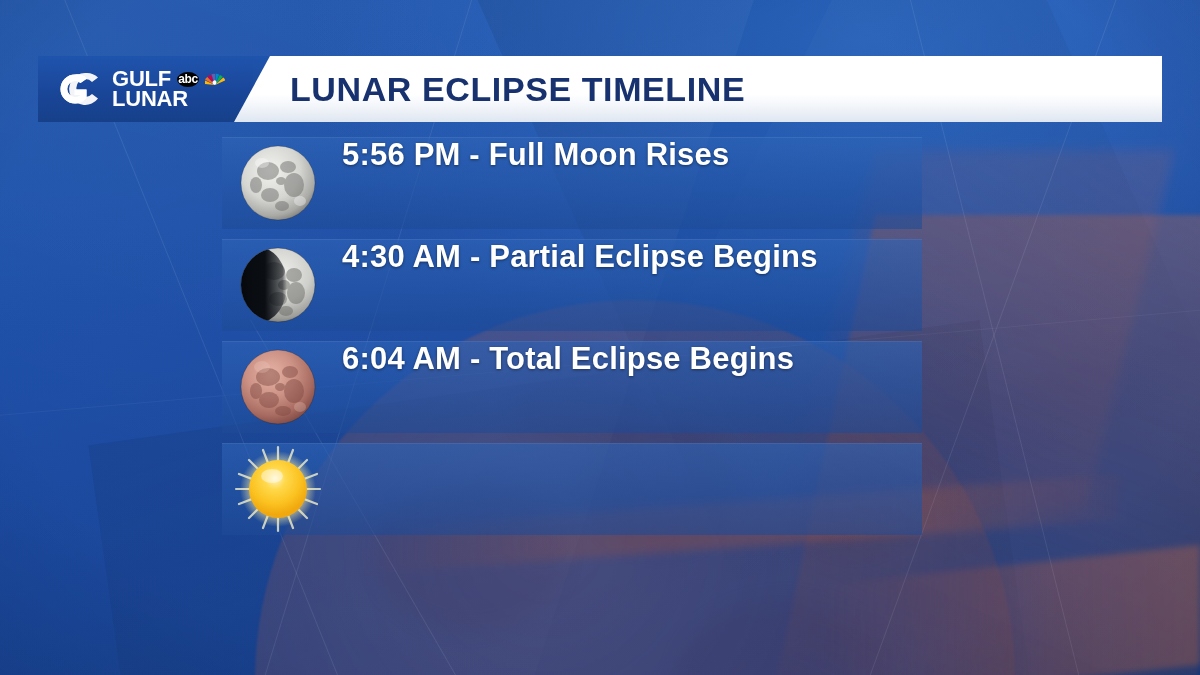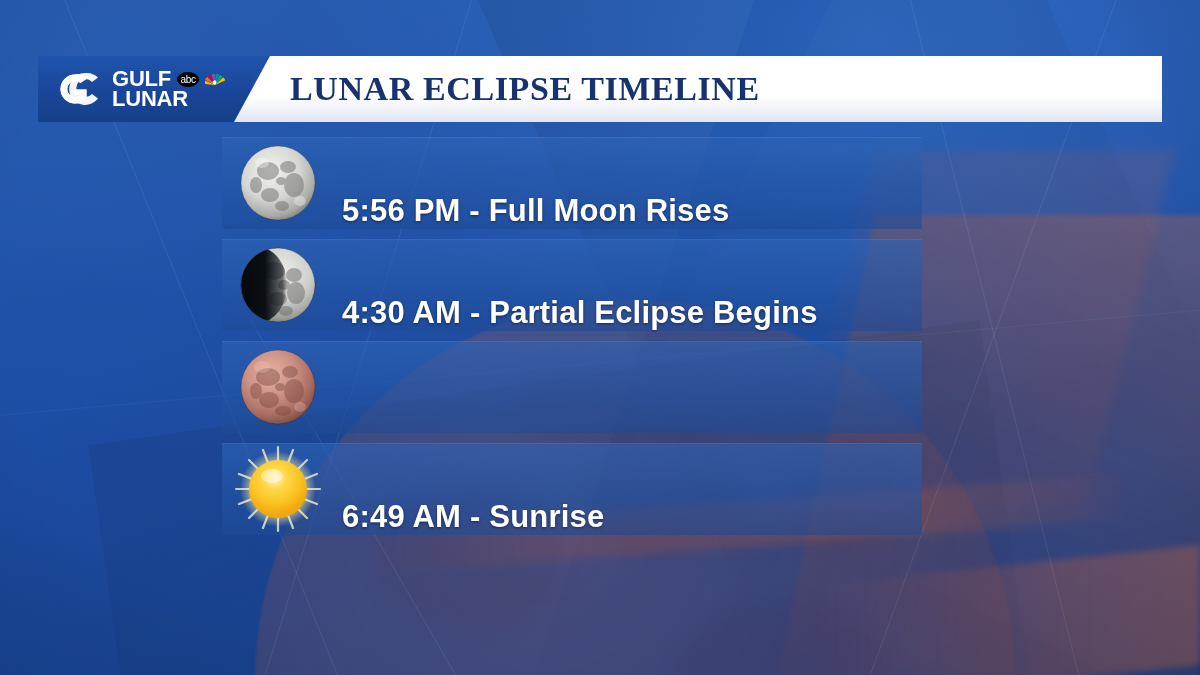--- a/index.html
+++ b/index.html
@@ -117,42 +117,42 @@
   }
   .logo-word .txt{
     color:#fff; font-weight:bold; font-size:22px; letter-spacing:-0.2px;
     font-family:"Liberation Sans", sans-serif;
   }
   .abc-badge{
     width:22px;height:15px;border-radius:50%;background:#000;
     display:flex;align-items:center;justify-content:center;
     margin-left:1px;
   }
-  .abc-badge span{ color:#fff; font-size:10px; font-weight:normal; letter-spacing:-.3px; }
+  .abc-badge span{ color:#fff; font-size:12px; font-weight:bold; letter-spacing:-.3px; }
   .peacock{ width:20px;height:18px; margin-left:1px; }
 
   .title-banner{
     position:absolute; left:196px; top:0; width:928px; height:66px;
     background:linear-gradient(180deg,#ffffff 0%, #ffffff 58%, #eef2f8 82%, #dfe6f1 100%);
     clip-path:polygon(36px 0, 100% 0, 100% 100%, 0 100%);
     display:flex; align-items:center;
     box-shadow:0 2px 6px rgba(0,0,0,0.25);
   }
   .title-banner .tt{
     margin-left:56px;
     color:#17326e; font-weight:bold; font-size:34px; letter-spacing:0.6px;
-    font-family:Liberation Serif, serif;
+    font-family:Liberation Sans, sans-serif;
   }
 
   
   #timeline{ position:absolute; left:222px; top:137px; width:700px; }
   .row{
     position:relative; height:92px; margin-bottom:10px;
     background:linear-gradient(180deg, rgba(46,100,183,0.60) 0%, rgba(36,85,166,0.62) 55%, rgba(30,74,150,0.58) 100%);
-    display:flex; align-items:flex-end;
+    display:flex; align-items:flex-start;
     box-shadow: inset 0 1px 0 rgba(255,255,255,0.07);
   }
   .row-icon{
     position:absolute; left:16px; top:50%; transform:translateY(-50%);
     width:80px; height:80px;
   }
   .row-label{
     margin-left:120px;
     color:#ffffff; font-size:31px; font-weight:bold; letter-spacing:0.2px;
     text-shadow:0 1px 3px rgba(0,0,0,0.45);
@@ -338,20 +338,21 @@
           <ellipse cx="18" cy="44" rx="6" ry="8"></ellipse>
           <ellipse cx="42" cy="40" rx="5" ry="4"></ellipse>
         </g>
         <g clip-path="url(#bmc)" opacity="0.28" fill="#f0cdc0">
           <ellipse cx="24" cy="20" rx="8" ry="6"></ellipse>
           <ellipse cx="62" cy="60" rx="6" ry="5"></ellipse>
         </g>
         <circle cx="40" cy="40" r="37" fill="none" stroke="rgba(0,0,0,0.20)" stroke-width="1"></circle>
       </svg>
     </div>
+    <div class="row-label">6:04 AM - Total Eclipse Begins</div>
   </div>
 
   <div class="row">
     <div class="row-icon">
       <svg class="icon-svg" viewBox="0 0 80 80">
         <defs>
           <radialGradient id="sung" cx="45%" cy="32%" r="62%">
             <stop offset="0%" stop-color="#fff4c4"></stop>
             <stop offset="30%" stop-color="#ffd84a"></stop>
             <stop offset="70%" stop-color="#fbc220"></stop>
@@ -379,16 +380,15 @@
           <line x1="40" y1="40" x2="55" y2="1"></line>
           <line x1="40" y1="40" x2="25" y2="79"></line>
           <line x1="40" y1="40" x2="1" y2="25"></line>
           <line x1="40" y1="40" x2="79" y2="55"></line>
         </g>
         <circle cx="40" cy="40" r="38" fill="url(#halo)"></circle>
         <circle cx="40" cy="40" r="29" fill="url(#sung)"></circle>
         <ellipse cx="34" cy="27" rx="11" ry="7" fill="rgba(255,255,255,0.45)"></ellipse>
       </svg>
     </div>
-    <div class="row-label">6:49 AM - Sunrise</div>
   </div>
 
 </div>
 
 </body></html>

